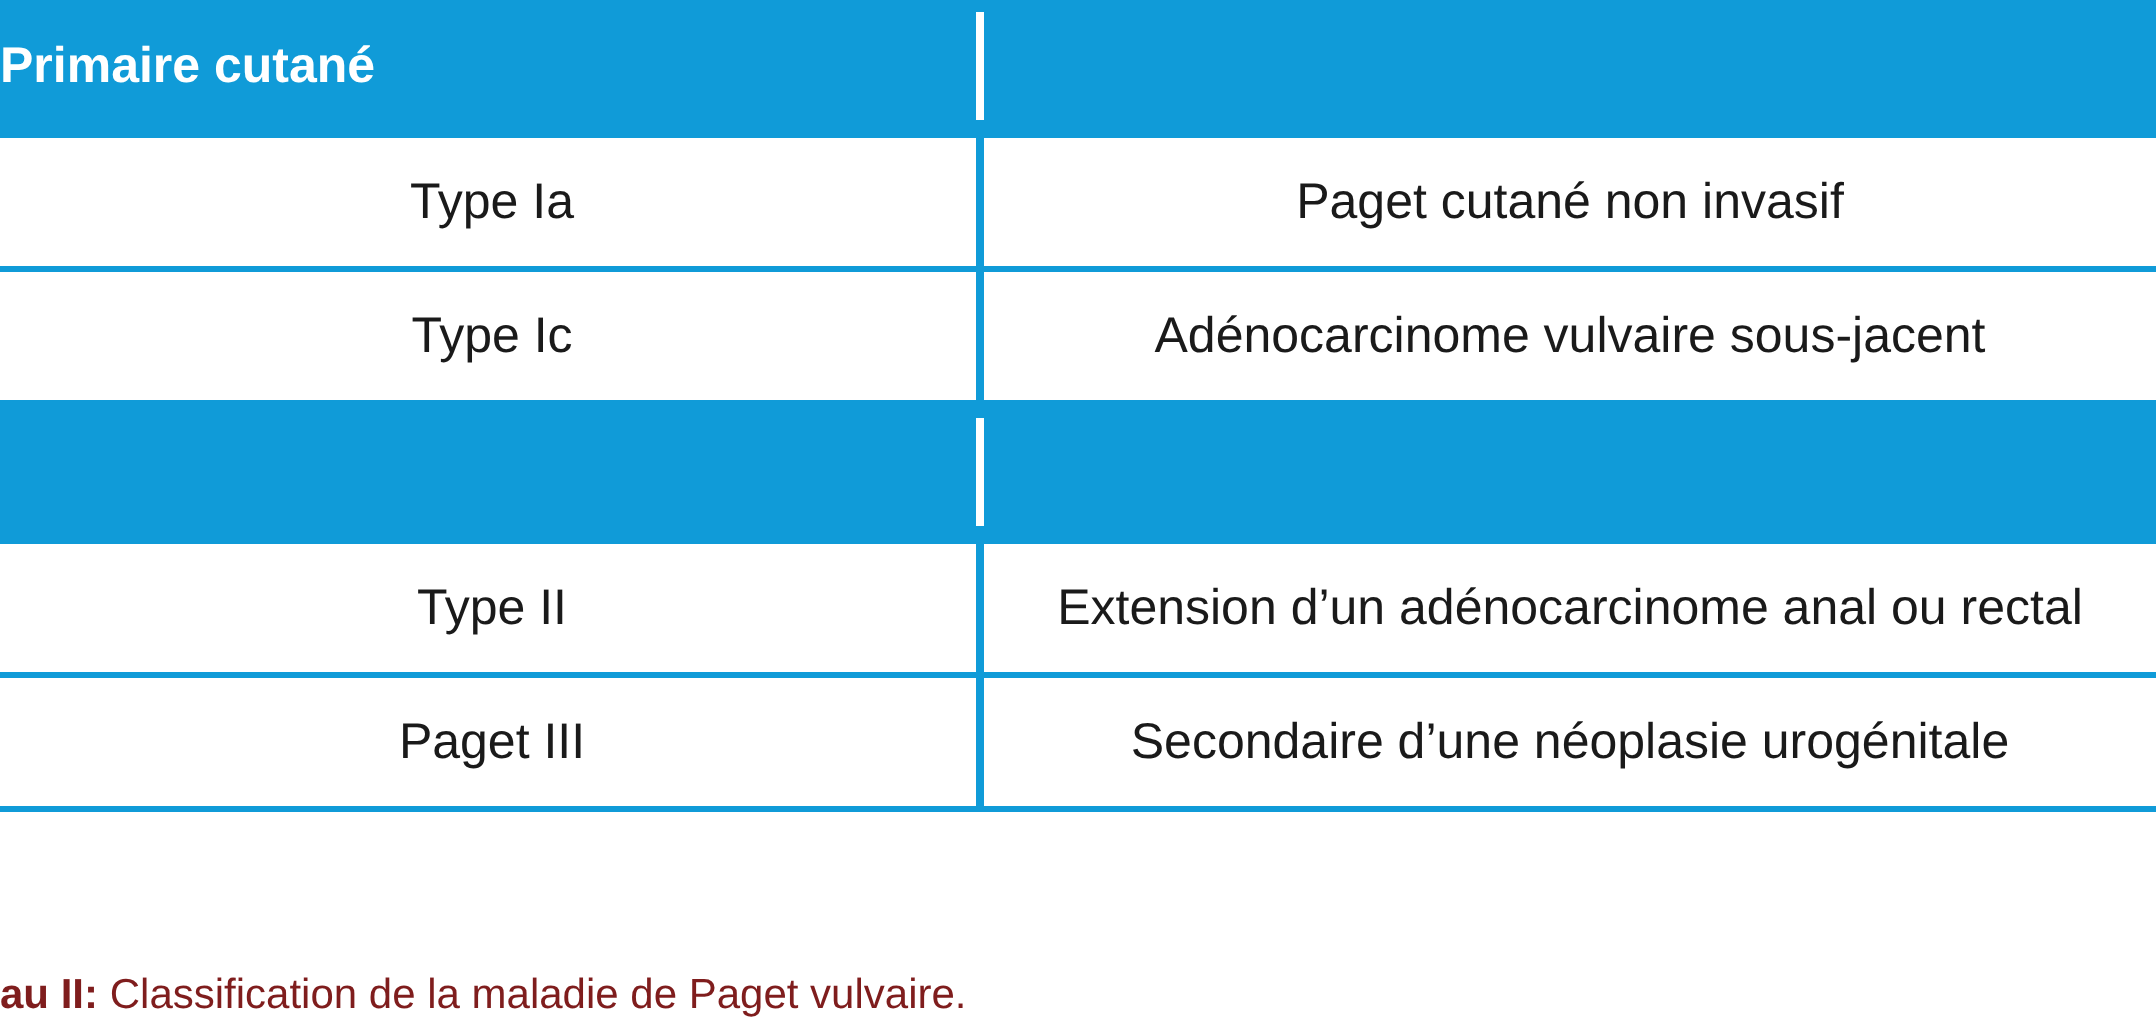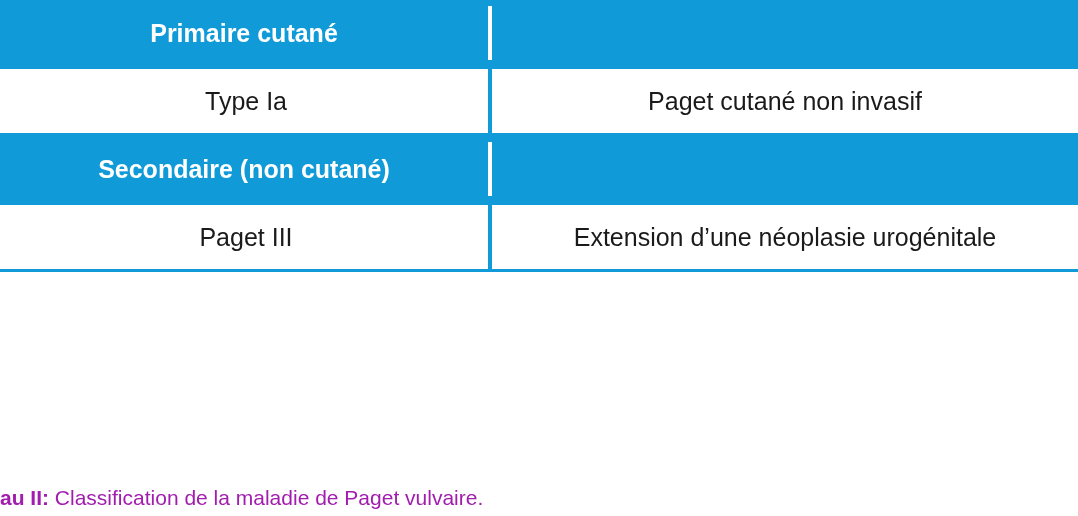--- a/index.html
+++ b/index.html
@@ -32,21 +32,20 @@
     background: #109BD8;
     color: #ffffff;
     font-weight: bold;
     font-size: 25px;
     height: 66px;
     padding: 0;
     vertical-align: middle;
     border: 0;
   }
   tr.header-row td.left-cell {
-    text-align: center;
     padding-right: 4px;
   }
   tr.header-row td.right-cell {
     background: #109BD8;
   }
 
   tr.data-row td {
     background: #ffffff;
     color: #1a1a1a;
     font-size: 25px;
@@ -87,21 +86,21 @@
     bottom: 6px;
     background: #ffffff;
   }
 
   .caption {
     position: absolute;
     left: 0;
     top: 486px;
     width: 1078px;
     font-size: 21px;
-    color: #a21caf;
+    color: #7f1d1d;
     white-space: nowrap;
   }
   .caption .caption-label {
     font-weight: bold;
   }
   .caption .caption-text {
     font-weight: normal;
   }
 </style>
 </head>
@@ -125,36 +124,49 @@
 
       <tr class="data-row">
         <td class="left-cell">
           <span>Type Ia</span>
           <span class="divider"></span>
         </td>
         <td class="right-cell">Paget cutané non invasif</td>
       </tr>
 
 
+      <tr class="data-row">
+        <td class="left-cell">
+          <span>Type Ic</span>
+          <span class="divider"></span>
+        </td>
+        <td class="right-cell">Adénocarcinome vulvaire sous-jacent</td>
+      </tr>
 
       <tr class="header-row">
         <td class="left-cell">
-          <span>Secondaire (non cutané)</span>
           <span class="divider"></span>
         </td>
         <td class="right-cell"></td>
       </tr>
 
+      <tr class="data-row">
+        <td class="left-cell">
+          <span>Type II</span>
+          <span class="divider"></span>
+        </td>
+        <td class="right-cell">Extension d’un adénocarcinome anal ou rectal</td>
+      </tr>
 
       <tr class="data-row">
         <td class="left-cell">
           <span>Paget III</span>
           <span class="divider"></span>
         </td>
-        <td class="right-cell">Extension d’une néoplasie urogénitale</td>
+        <td class="right-cell">Secondaire d’une néoplasie urogénitale</td>
       </tr>
     </tbody>
   </table>
 
   <div class="caption">
     <span class="caption-label">au II:</span>
     <span class="caption-text">Classification de la maladie de Paget vulvaire.</span>
   </div>
 
 </div>

